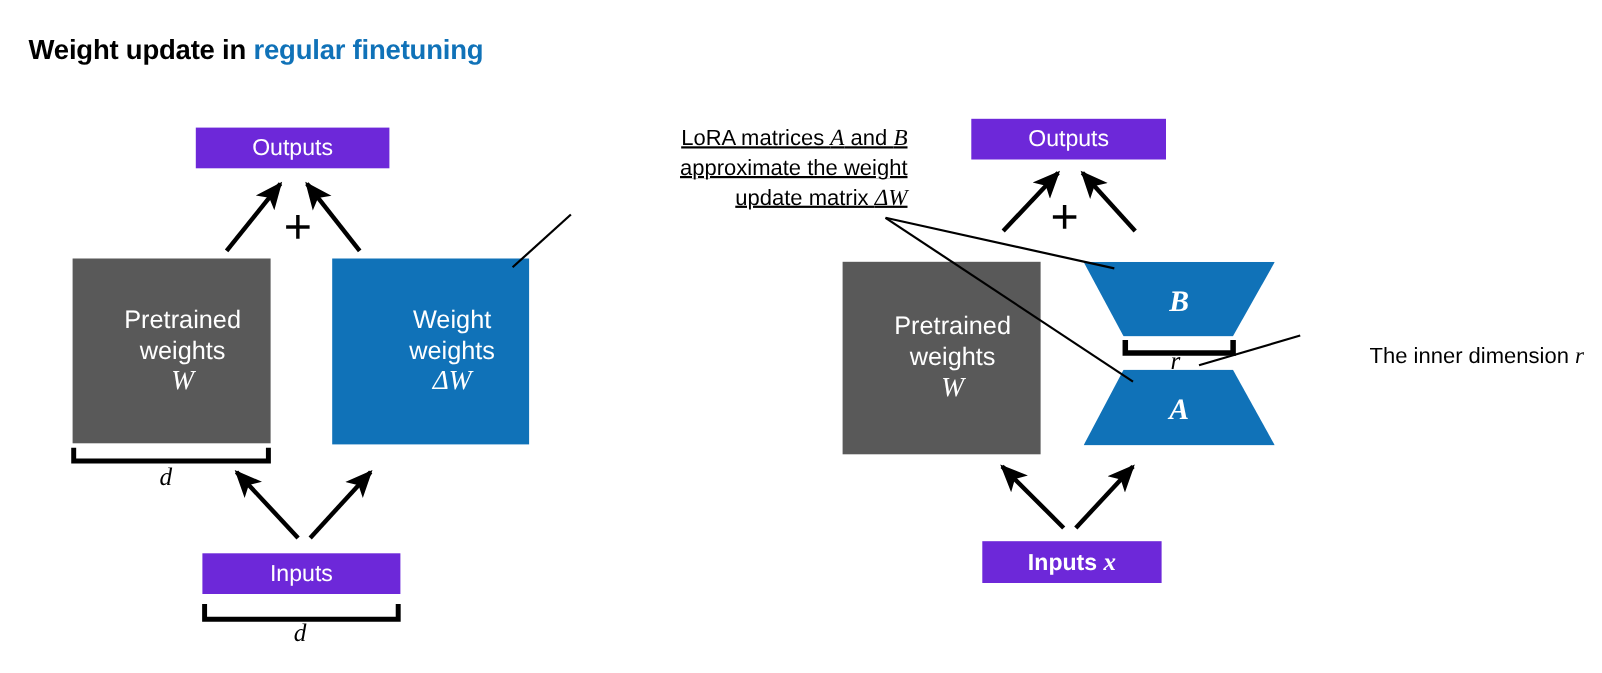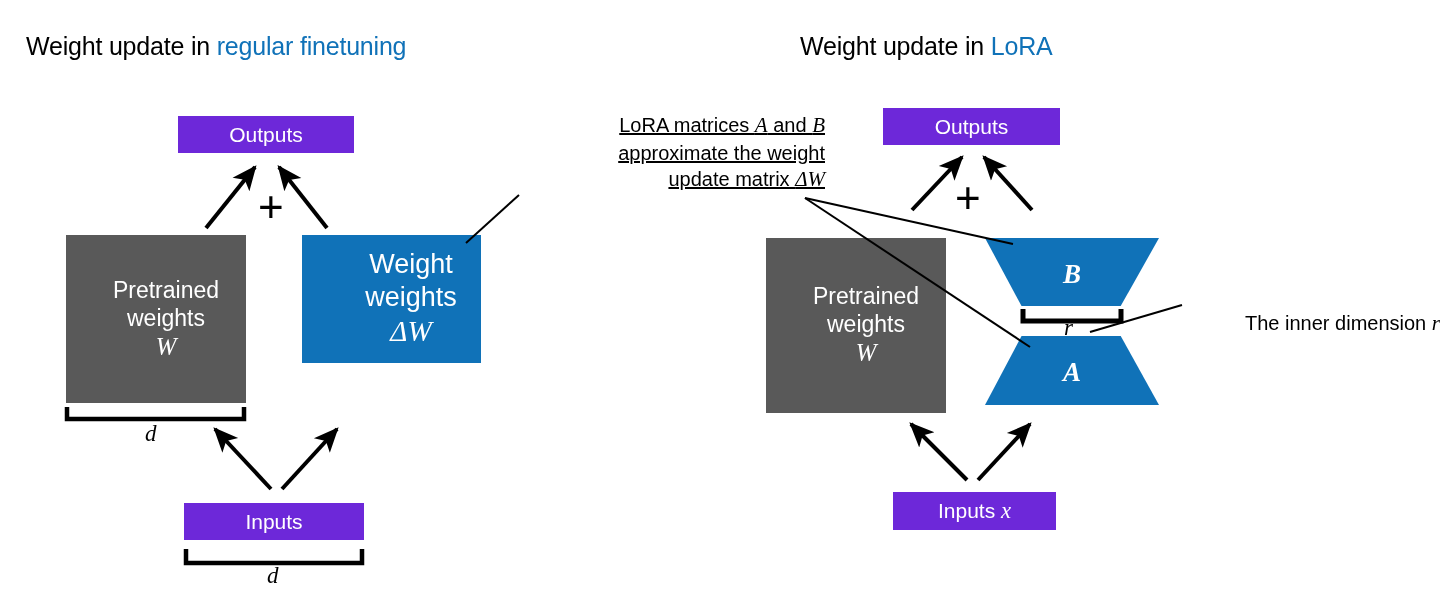--- a/index.html
+++ b/index.html
@@ -17,21 +17,21 @@
   }
 
   .canvas {
     position: absolute;
     inset: 0;
   }
 
   
   .title {
     position: absolute;
-    font-weight: normal;
+    font-weight: bold;
     font-size: 25px;
     color: #000000;
     white-space: nowrap;
     letter-spacing: -0.2px;
   }
   .title .accent { color: #1072b8; }
   #title-left  { left: 26px;  top: 32px; }
   #title-right { left: 800px; top: 32px; }
 
   
@@ -59,41 +59,42 @@
   
   #outputs-left {
     left: 178px; top: 116px; width: 176px; height: 37px;
     font-size: 21px;
   }
   #pretrained-left {
     left: 66px; top: 235px; width: 180px; height: 168px;
     font-size: 23px;
   }
   #weightupdate-left {
-    left: 302px; top: 235px; width: 179px; height: 128px;
-    font-size: 27px;
+    left: 302px; top: 235px; width: 179px; height: 169px;
+    font-size: 23px;
     padding-left: 39px;
   }
   #inputs-left {
     left: 184px; top: 503px; width: 180px; height: 37px;
     font-size: 21px;
   }
 
   
   #outputs-right {
     left: 883px; top: 108px; width: 177px; height: 37px;
     font-size: 21px;
   }
   #pretrained-right {
     left: 766px; top: 238px; width: 180px; height: 175px;
     font-size: 23px;
   }
   #inputs-right {
     left: 893px; top: 492px; width: 163px; height: 38px;
     font-size: 21px;
+    font-weight: bold;
   }
 
   
   .trap {
     position: absolute;
     background: #1072b8;
     display: flex;
     align-items: center;
     justify-content: center;
     color: #ffffff;
@@ -165,21 +166,20 @@
     pointer-events: none;
   }
 </style>
 </head>
 <body>
 
 <div class="canvas">
 
   <div class="title" id="title-left"><span>Weight update in </span><span class="accent">regular finetuning</span></div>
 
-  <div class="title" id="title-right"><span>Weight update in </span><span class="accent">LoRA</span></div>
 
   <div class="box box-black" id="outputs-left">
     <span class="lbl">Outputs</span>
   </div>
 
   <div class="box box-gray" id="pretrained-left">
     <div>
       <span class="lbl">Pretrained</span>
       <span class="lbl">weights</span>
       <span class="lbl mathi">W</span>

